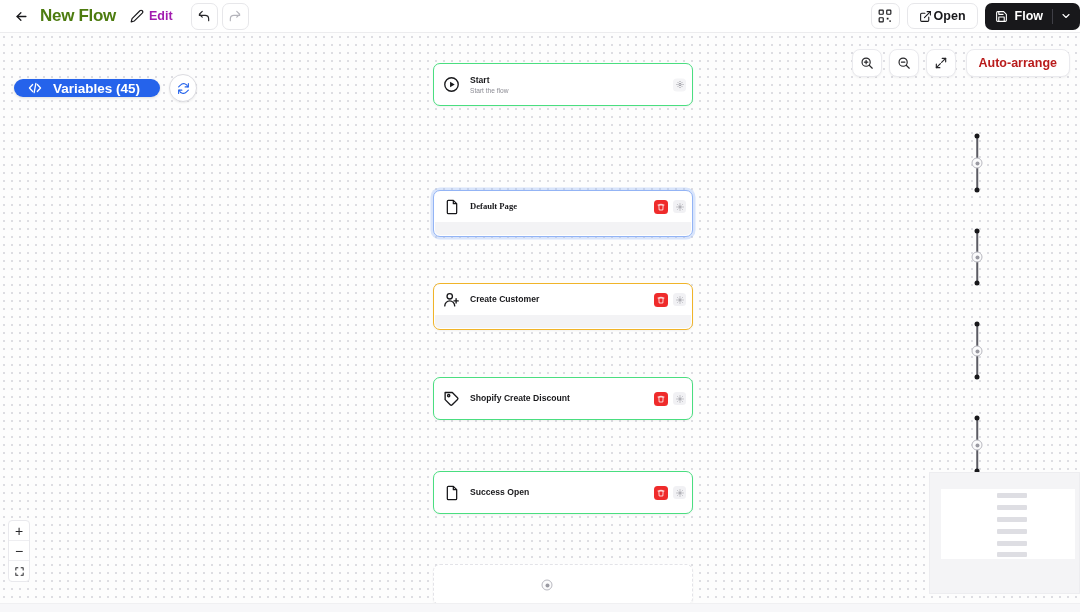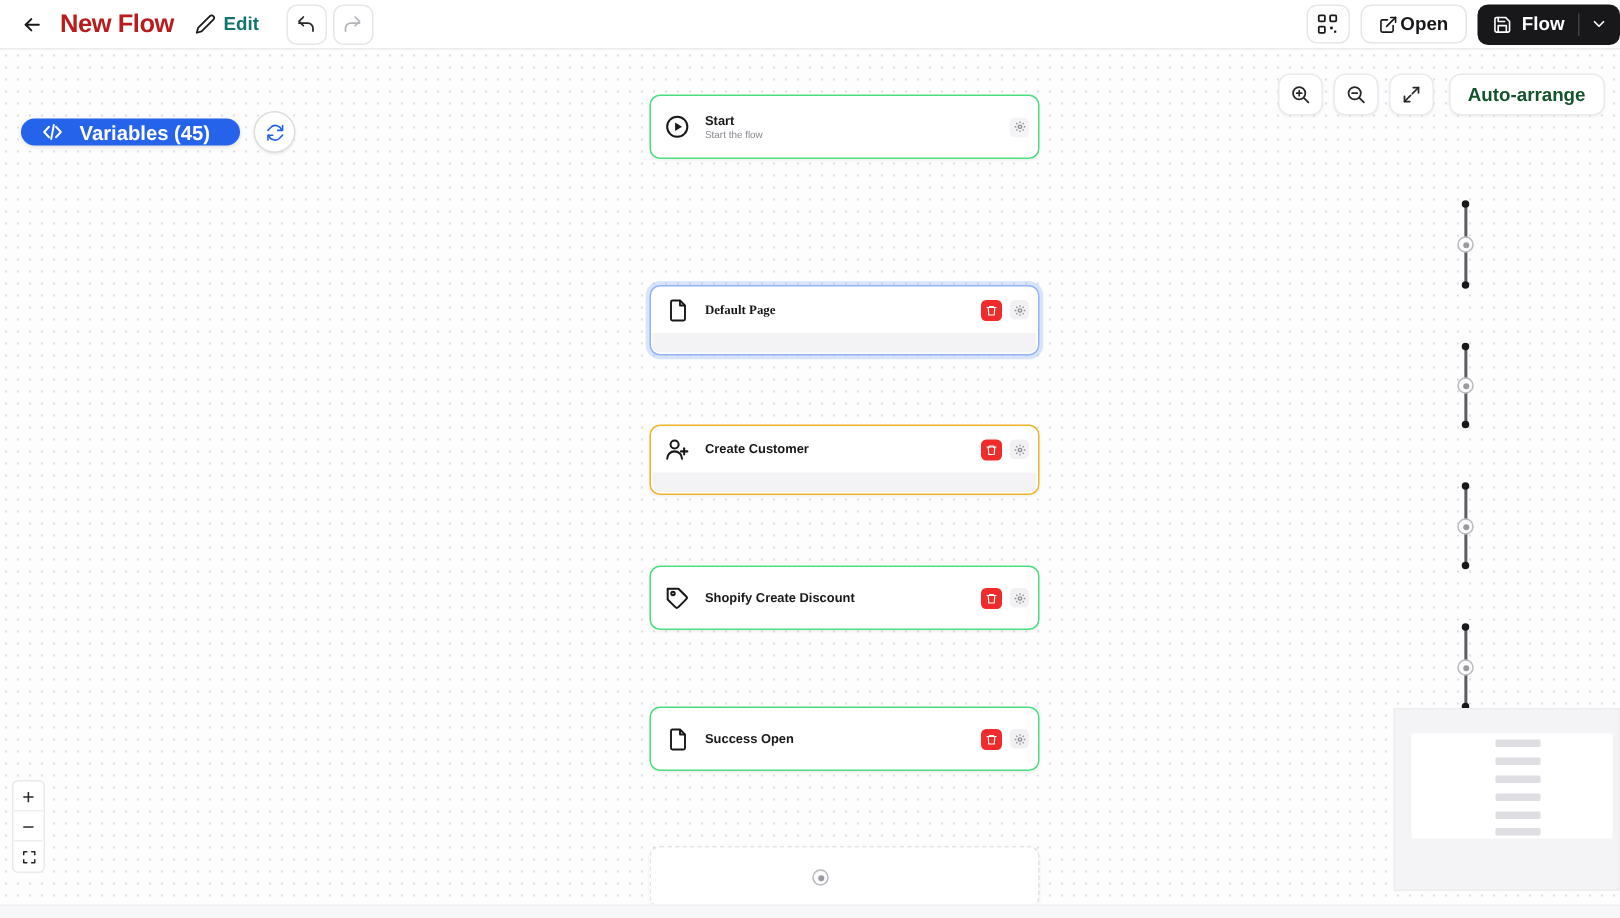--- a/index.html
+++ b/index.html
@@ -18,28 +18,28 @@
     border-bottom: 1px solid #ececee;
     display: flex; align-items: center;
     z-index: 40;
   }
   .back-btn {
     width: 26px; height: 26px; margin-left: 8px;
     display: flex; align-items: center; justify-content: center;
     border-radius: 6px; color: #18181b; cursor: pointer;
   }
   .flow-title {
-    font-size: 17px; font-weight: 700; color: #b91c1c;
+    font-size: 17px; font-weight: 700; color: #4d7c0f;
     margin-left: 6px; letter-spacing: -0.3px;
   }
   .edit-group {
     display: flex; align-items: center; gap: 5px;
     margin-left: 14px; cursor: pointer;
   }
-  .edit-label { font-size: 12.5px; font-weight: 600; color: #0f766e; }
+  .edit-label { font-size: 12.5px; font-weight: 600; color: #a21caf; }
   .undo-redo { display: flex; gap: 4px; margin-left: 18px; }
   .icon-sq {
     width: 27px; height: 27px; border: 1px solid #e7e7ea;
     border-radius: 7px; background: #fff;
     display: flex; align-items: center; justify-content: center;
     cursor: pointer;
   }
   .topbar-right {
     margin-left: auto; display: flex; align-items: center;
     gap: 7px; padding-right: 0px;
@@ -99,21 +99,21 @@
     position: absolute; right: 10px; top: 16px;
     display: flex; align-items: center; gap: 7px; z-index: 30;
   }
   .tool-btn {
     width: 30px; height: 28px; border: 1px solid #eaeaee; border-radius: 8px;
     background: #fff; display: flex; align-items: center; justify-content: center;
     cursor: pointer; box-shadow: 0 1px 2px rgba(0,0,0,.05);
   }
   .auto-btn {
     height: 28px; padding: 0 12px; border: 1px solid #eaeaee; border-radius: 8px;
-    background: #fff; font-size: 12.5px; font-weight: 600; color: #14532d;
+    background: #fff; font-size: 12.5px; font-weight: 600; color: #b91c1c;
     display: flex; align-items: center; cursor: pointer;
     box-shadow: 0 1px 2px rgba(0,0,0,.05); margin-left: 3px;
   }
 
   
   .zoomstack {
     position: absolute; left: 8px; bottom: 21px;
     width: 22px; border: 1px solid #e9e9ed; border-radius: 4px;
     background: #fff; z-index: 30; overflow: hidden;
   }

